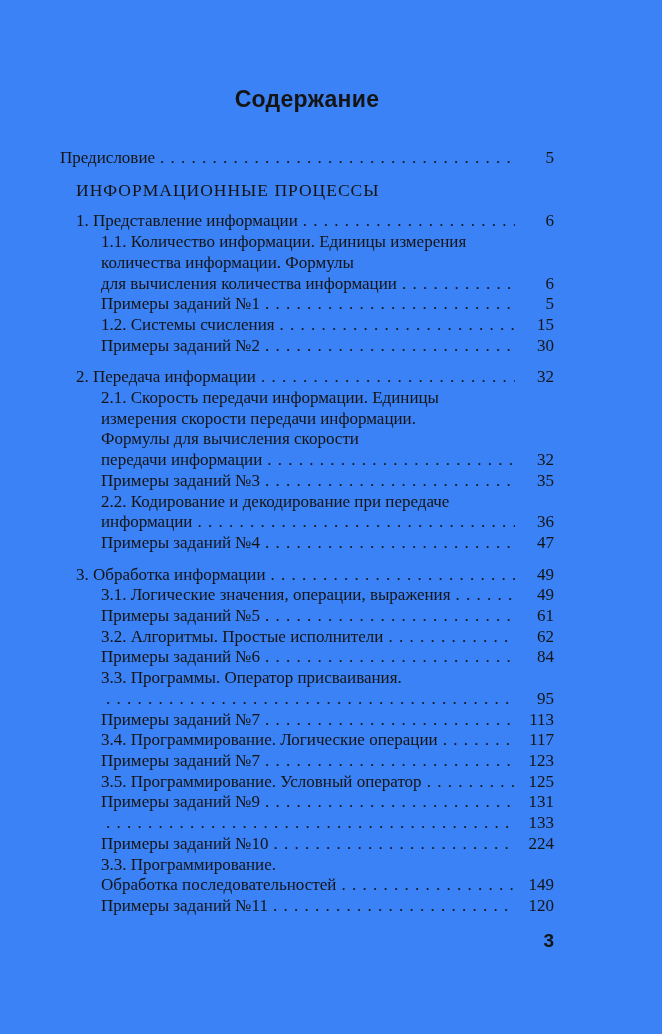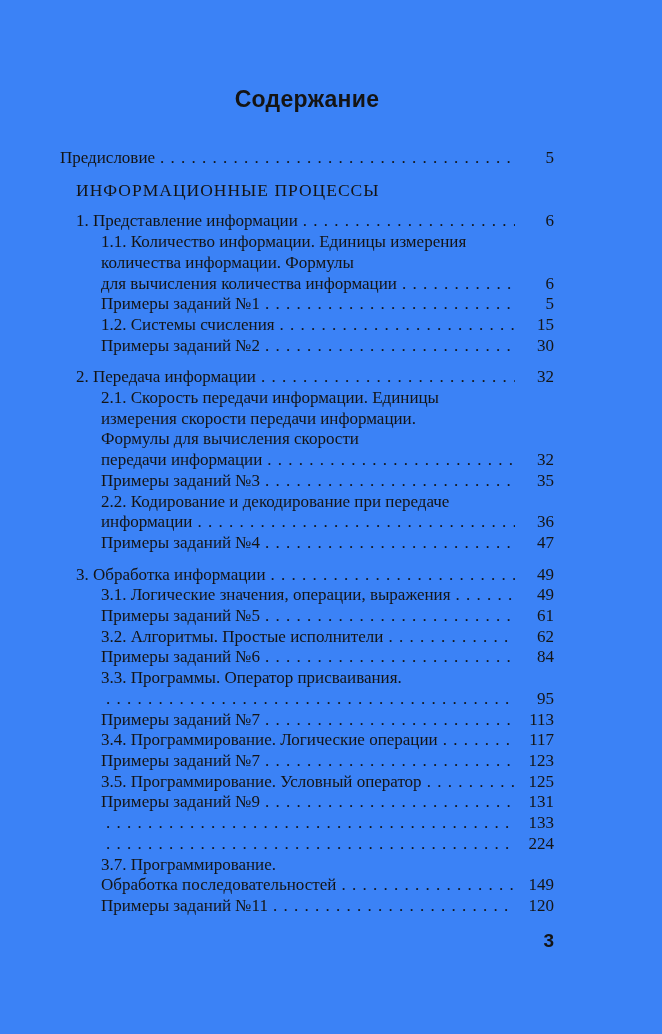--- a/index.html
+++ b/index.html
@@ -258,27 +258,28 @@
           </div>
         </div>
         <div class="entry style-regular indent-1">
           <div class="line">
             <span class="leader">. . . . . . . . . . . . . . . . . . . . . . . . . . . . . . . . . . . . . . . . . . . . . . . . . . . . . . . . . . . . . . . . . . . . . . . . . . . . . . . . </span>
             <span class="pagenum">133</span>
           </div>
         </div>
         <div class="entry style-italic indent-1">
           <div class="line">
+            <span class="text">Примеры заданий №10</span>
             <span class="leader">. . . . . . . . . . . . . . . . . . . . . . . . . . . . . . . . . . . . . . . . . . . . . . . . . . . . . . . . . . . . . . . . . . . . . . . . . . . . . . . . </span>
             <span class="pagenum">224</span>
           </div>
         </div>
         <div class="entry style-regular indent-1">
           <div class="line">
-            <span class="text">3.7. Программирование.</span>
+            <span class="text">3.3. Программирование.</span>
           </div>
           <div class="line">
             <span class="text">Обработка последовательностей</span>
             <span class="leader">. . . . . . . . . . . . . . . . . . . . . . . . . . . . . . . . . . . . . . . . . . . . . . . . . . . . . . . . . . . . . . . . . . . . . . . . . . . . . . . . </span>
             <span class="pagenum">149</span>
           </div>
         </div>
         <div class="entry style-italic indent-1">
           <div class="line">
             <span class="text">Примеры заданий №11</span>

